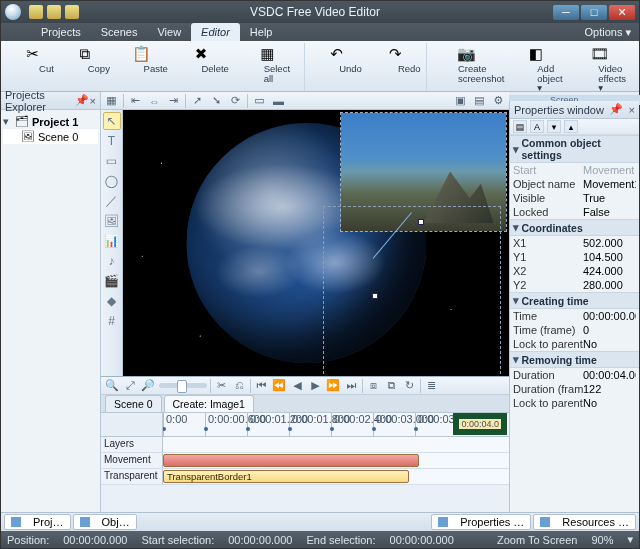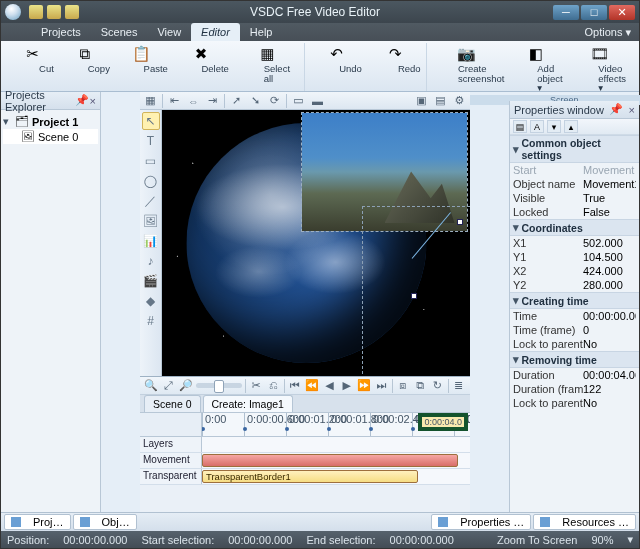--- a/index.html
+++ b/index.html
@@ -27,21 +27,21 @@
 
 .ribbon { height: 51px; background: linear-gradient(#f4f8fc,#dbe6f1); border-bottom:1px solid #a9bdd1; display:flex; padding:2px 6px 0 6px; gap:1px;}
 .rgroup { display:flex; flex-direction:column; align-items:center; border-right:1px solid #c9d7e5; padding:0 2px 1px 2px;}
 .rgroup .row { display:flex; gap:2px; }
 .rbtn { display:flex; flex-direction:column; align-items:center; padding:1px 3px; border-radius:3px; cursor:pointer; min-width:30px;}
 .rbtn .ic { width:20px; height:20px; display:flex;align-items:center;justify-content:center; font-size:15px;}
 .rbtn .lb { font-size:9.5px; color:#2a3a4b; text-align:left; line-height:1;padding-left:28px;}
 .rgroup .grplabel { font-size:9px; color:#4e6b88; background:#cbdceb; width:100%; text-align:center; border-radius:0 0 3px 3px; margin-top:1px; padding:0 6px;}
 
 
-.main { flex:1; display:flex; min-height:0;gap:39px; }
+.main { flex:1; display:flex; min-height:0; }
 .leftpanel { width:100px; background:#eef3f8; border-right:1px solid #b8c7d6; display:flex; flex-direction:column;}
 .panelhdr { height:18px; background:linear-gradient(#e6eef6,#d5e0ec); border-bottom:1px solid #b8c7d6; display:flex; align-items:center; padding:0 4px; font-size:10.5px; color:#2b3a4a;}
 .panelhdr .x { margin-left:auto; cursor:pointer; color:#557; }
 .tree { padding:4px 2px; font-size:11px; }
 .tree .node { display:flex; align-items:center; gap:3px; padding:1px 0; }
 .tree .node .tri { width:9px; display:inline-block; color:#456; }
 .tree .node.child { padding-left:18px; }
 .tree .node .ic { font-size:11px; }
 .tree .node.sel { background:#fff; }
 
@@ -101,21 +101,21 @@
 .tl-tools .slider { width:48px;height:5px;background:#c8d5e2;border-radius:3px;position:relative;}
 .tl-tools .slider::after{content:"";position:absolute;left:18px;top:-3px;width:8px;height:11px;background:#fff;border:1px solid #90a4b8;border-radius:2px;}
 .tl-tabs { height:18px; display:flex; background:#d7e1ec; border-bottom:1px solid #b8c7d6; align-items:flex-end; padding-left:4px;}
 .tl-tabs .tab { padding:2px 8px; background:#f5f9fd; border:1px solid #b5c5d5; border-bottom:none; border-radius:3px 3px 0 0; margin-right:2px; font-size:10.5px;}
 .tl-tabs .tab.first { background:#e7eef6;}
 .tl-ruler { height:24px; display:flex; border-bottom:1px solid #b8c7d6;}
 .tl-left { width:62px; background:#e7eef6; border-right:1px solid #b8c7d6;}
 .tl-ruler .ticks { flex:1; position:relative; background:#f3f7fb; font-size:8.5px; color:#456; overflow:hidden;}
 .tick { position:absolute; top:0; height:100%; border-left:1px solid #b0c0d0; padding-left:2px;}
 .tick.k::after{content:"";position:absolute;left:-2px;top:14px;width:4px;height:4px;background:#3a66a1;border-radius:50%;}
-.marker-end { position:absolute; right:2px; top:0; background:#f9e9af; border:4px solid #14532d; padding:0 2px; font-size:9px;}
+.marker-end { position:absolute; right:2px; top:0; background:#f9e9af; border:6px solid #14532d; padding:0 2px; font-size:9px;}
 .tl-rowwrap { flex:1; overflow:hidden;}
 .tl-row { height:16px; display:flex; border-bottom:1px solid #d3deea;}
 .tl-row .lbl { width:62px; background:#eef3f9; border-right:1px solid #b8c7d6; padding:1px 3px; font-size:10px; color:#223; white-space:nowrap; overflow:hidden;}
 .tl-row .track { flex:1; position:relative; background:#f5f8fc;}
 .clip { position:absolute; top:1px; height:13px; border:1px solid #9d6f3d; border-radius:2px; display:flex; align-items:center; padding:0 3px; font-size:9.5px; overflow:hidden;}
 .clip.mv { background:linear-gradient(#f6a7a4,#d86e69); }
 .clip.tb { background:linear-gradient(#fff0be,#f6dd83); color:#3a2a00;}
 
 
 .bottomtabs { height:19px; background:linear-gradient(#e5edf5,#d4dfeb); display:flex; align-items:center; border-top:1px solid #b1c1d1;}
@@ -332,21 +332,21 @@
           </div>
           <div class="tl-row">
             <div class="lbl">Movement</div>
             <div class="track">
                 <div class="clip mv" style="left:0;width:256px"></div>
               </div>
           </div>
           <div class="tl-row">
             <div class="lbl">Transparent</div>
             <div class="track">
-                <div class="clip tb" style="left:0;width:216px">TransparentBorder1</div>
+                <div class="clip tb" style="left:0;width:246px">TransparentBorder1</div>
               </div>
           </div>
         </div>
       </div>
     </div>
 
     <div class="rightpanel">
       <div class="panelhdr">
         <span>Properties window</span>
         <span class="x">📌</span>

